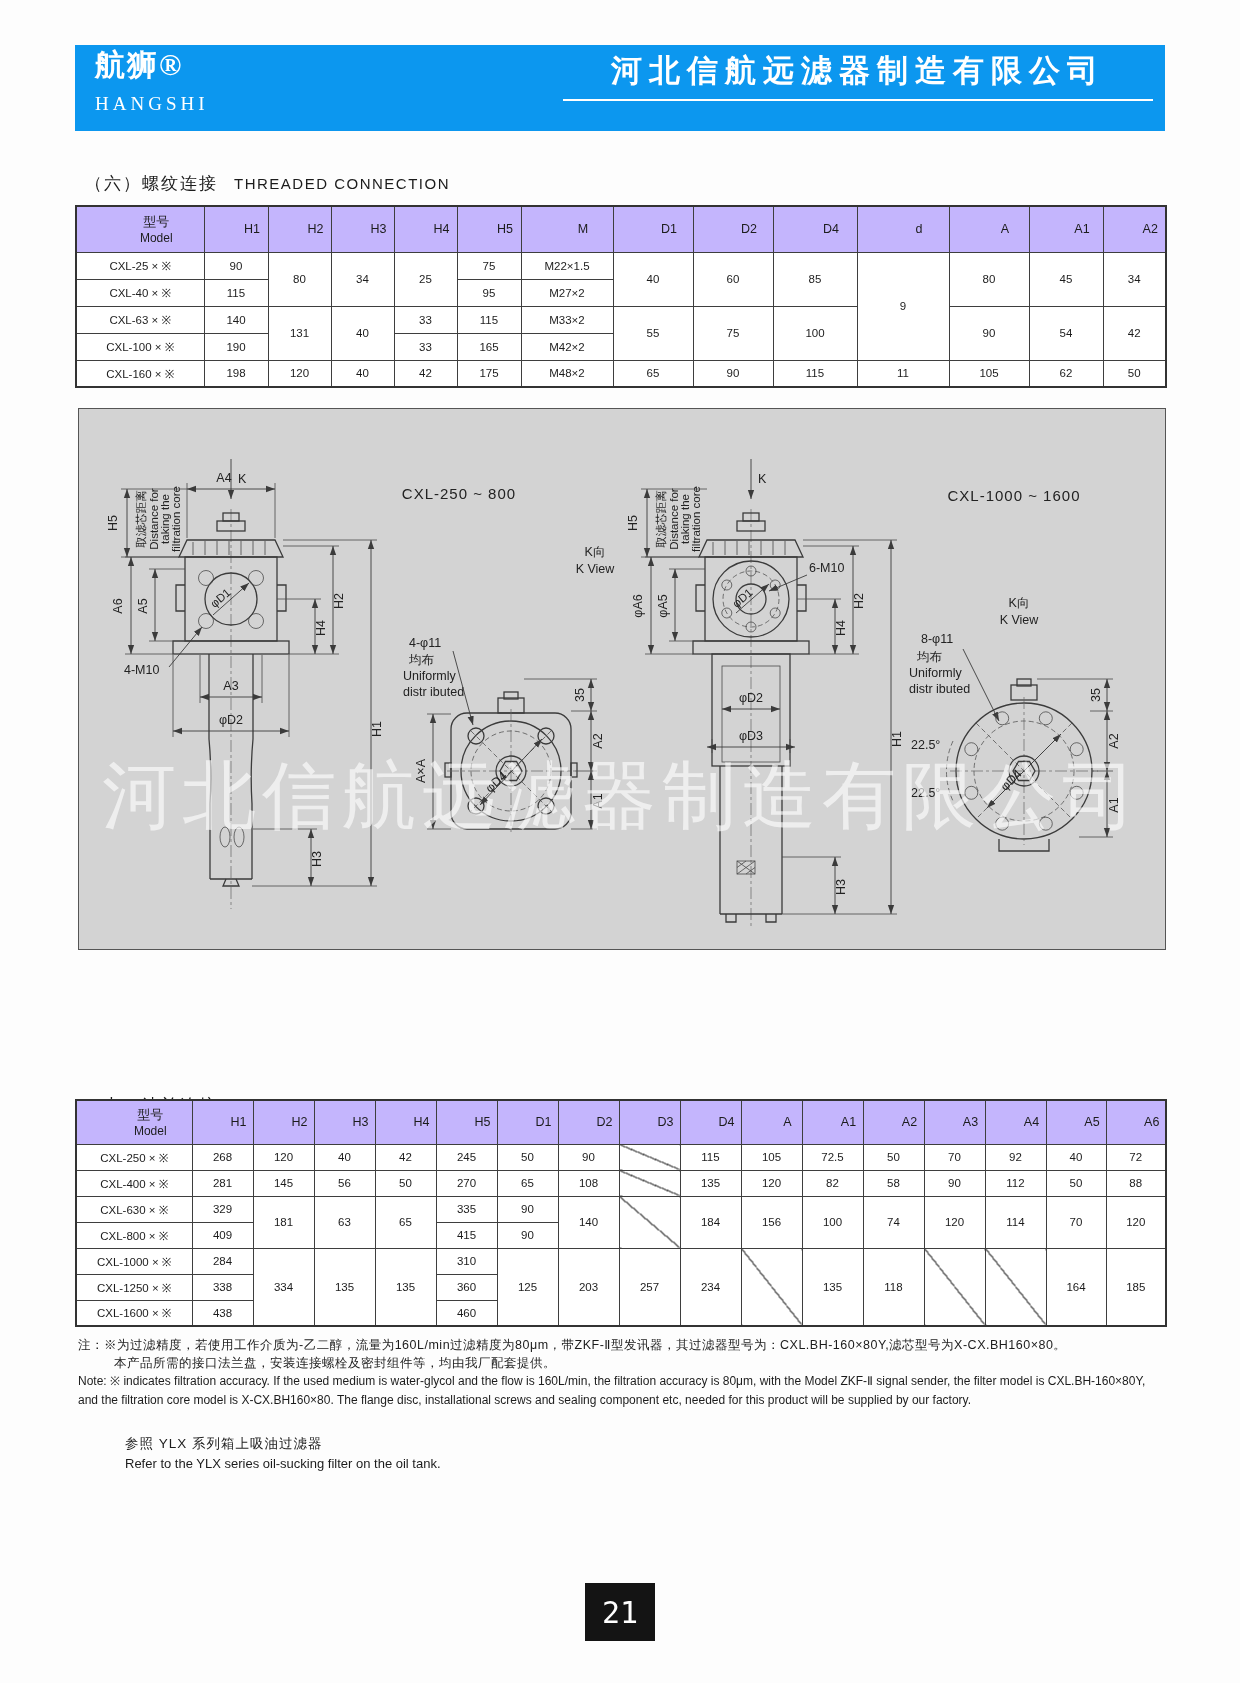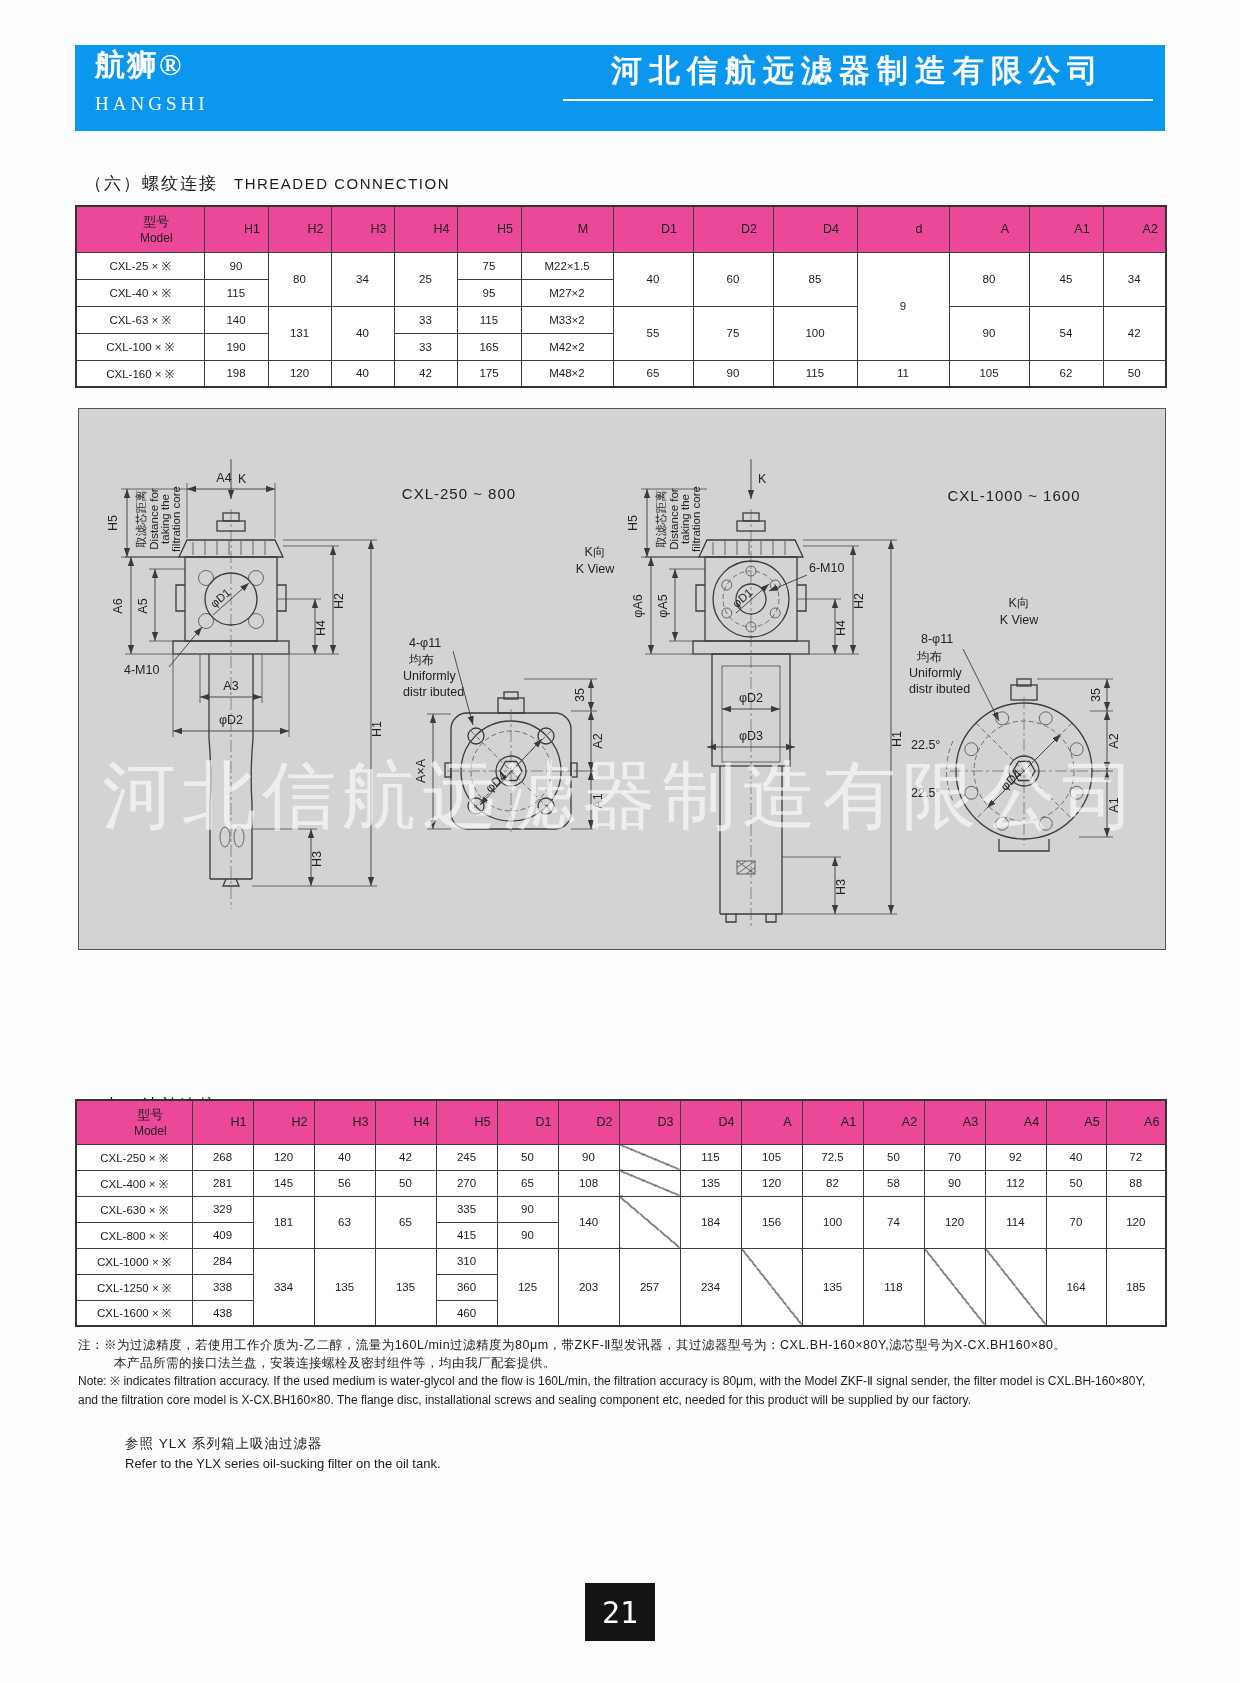--- a/index.html
+++ b/index.html
@@ -19,21 +19,21 @@
   
   .sec-title{position:absolute;display:flex;gap:16px;align-items:baseline;font-size:17px;letter-spacing:2px;}
   #sec1{left:85px;top:172px;} #sec2{left:85px;top:1094px;}
   .sec-en{font-size:15px;letter-spacing:1.5px;}
 
   
   table{border-collapse:collapse;table-layout:fixed;background:#fff;}
   .dtab{position:absolute;left:75px;border:2px solid #333;}
   th,td{border:1px solid #3e3e3e;text-align:center;vertical-align:middle;
         font-size:11.5px;padding:0;overflow:hidden;white-space:nowrap;}
-  thead th{background:#ec4899;font-weight:normal;font-size:12.5px;padding-left:32px;}
+  thead th{background:#c4b5fd;font-weight:normal;font-size:12.5px;padding-left:32px;}
   #t1{top:205px;width:1090px;} #t1 thead tr{height:46px;} #t1 tbody tr{height:27px;}
   #t2{top:1099px;width:1090px;} #t2 thead tr{height:44px;} #t2 tbody tr{height:26px;}
   .model-th .cn{font-size:13px;display:block;} .model-th .en{font-size:12px;display:block;}
   td.diag{background-image:linear-gradient(to right top,transparent calc(50% - 0.7px),
           #555 calc(50% - 0.7px),#555 calc(50% + 0.7px),transparent calc(50% + 0.7px));}
 
   
   .panel{position:absolute;left:78px;top:408px;width:1086px;height:540px;background:#d3d3d3;border:1px solid #555;}
   svg .p{fill:none;stroke:#3b3b3b;stroke-width:1.3px;}
   svg .t{fill:none;stroke:#4a4a4a;stroke-width:0.8px;}

